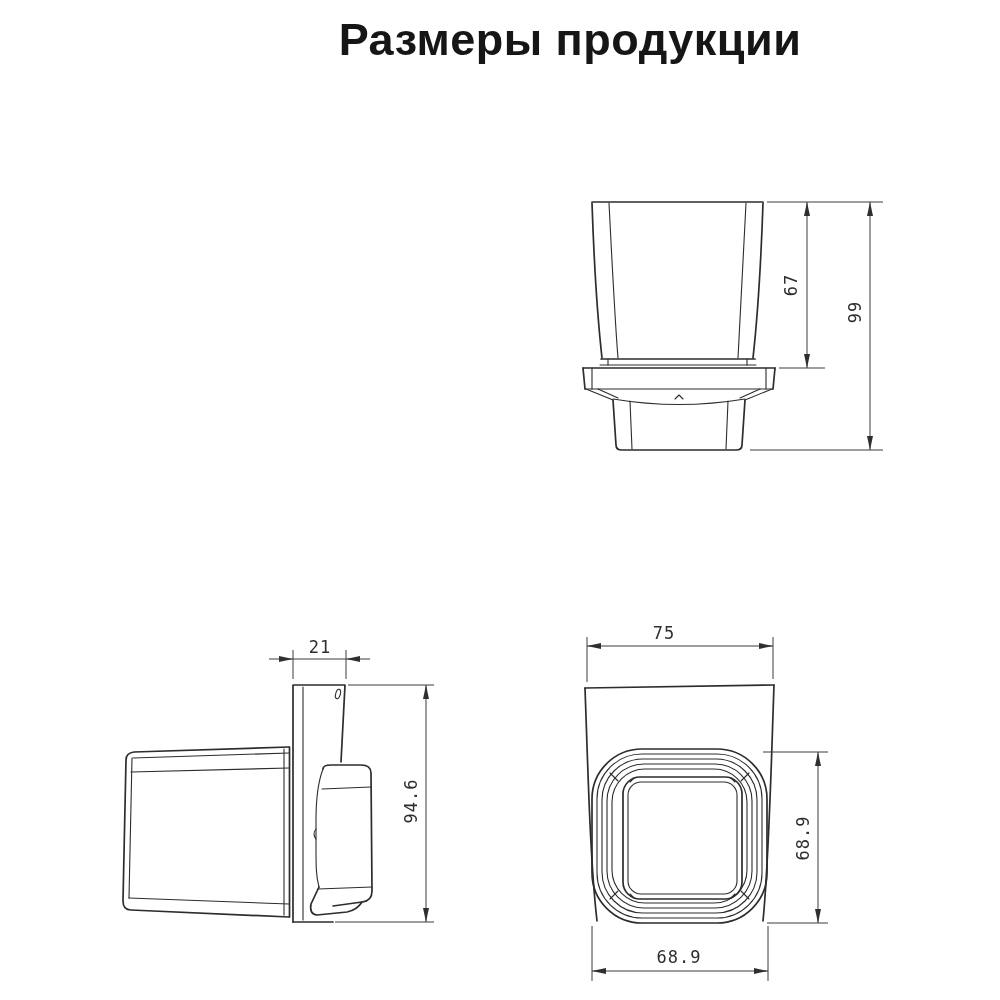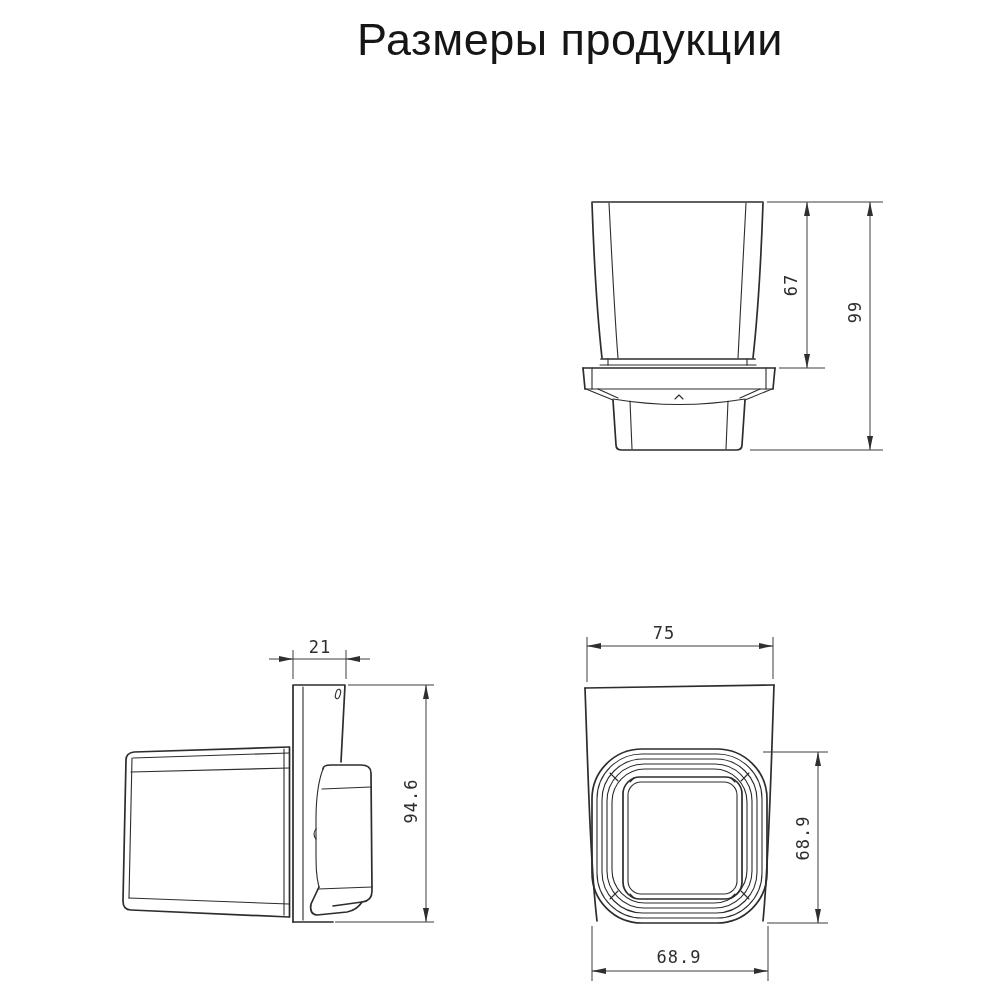--- a/index.html
+++ b/index.html
@@ -9,21 +9,21 @@
     background:#ffffff;
     overflow:hidden;
     font-family:"Liberation Sans", sans-serif;
   }
   .page-title{
     position:absolute;
     top:14px;left:140px;width:860px;
     margin:0;
     text-align:center;
     font-size:45px;
-    font-weight:400;
+    font-weight:700;
     letter-spacing:0.5px;
     color:#161616;
     font-family:"Liberation Sans", sans-serif;
   }
   svg{position:absolute;top:0;left:0;}
   .ol{fill:none;stroke:#2d2d2d;stroke-width:1.7;stroke-linecap:round;stroke-linejoin:round;}
   .tl{fill:none;stroke:#2d2d2d;stroke-width:1.1;stroke-linecap:round;stroke-linejoin:round;}
   .dl{fill:none;stroke:#3c3c3c;stroke-width:1;}
   .ar{fill:#2f2f2f;stroke:none;}
   .dim{

